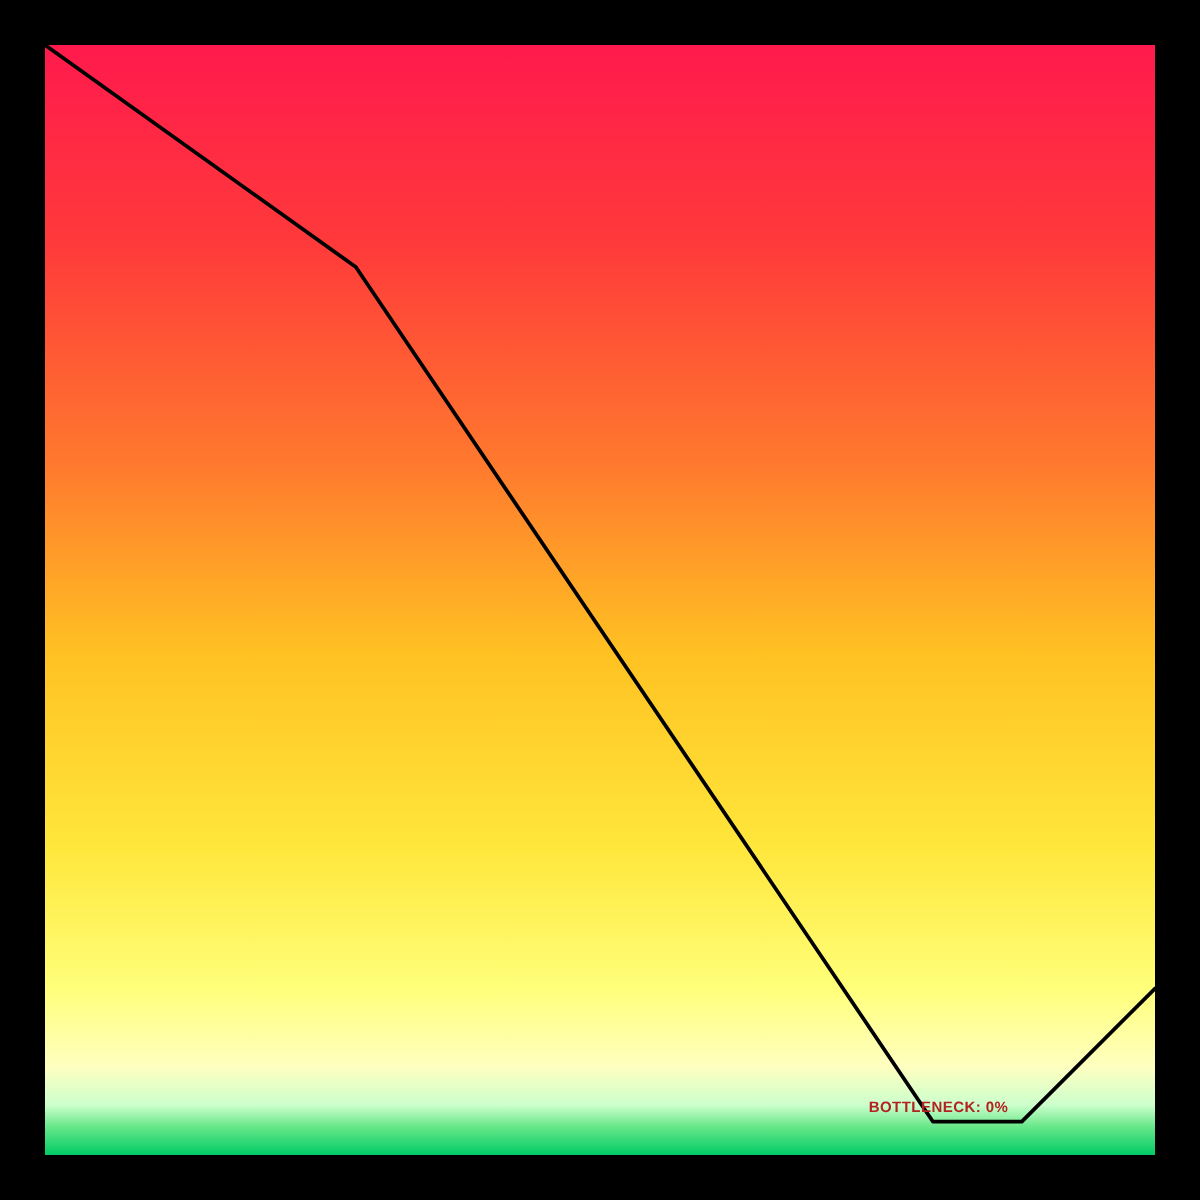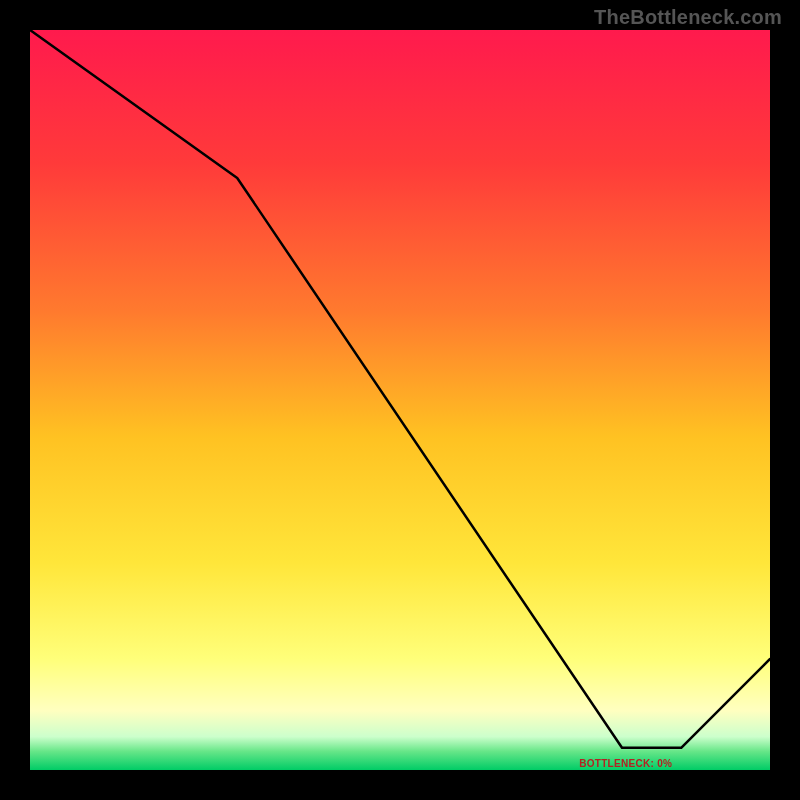--- a/index.html
+++ b/index.html
@@ -44,36 +44,35 @@
     font-size: 10px;
     font-weight: 700;
     letter-spacing: 0.3px;
     white-space: nowrap;
   }
 </style>
 </head>
 <body>
 
 <div class="frame">
-  <div class="watermark">TheBottleneck.com</div>
 
   <div class="plot-area">
     <svg id="chart-svg" width="740" height="740" viewBox="0 0 740 740">
       <defs>
         <linearGradient id="bg-grad" x1="0" y1="0" x2="0" y2="1">
             <stop offset="0%" stop-color="#ff1a4d"></stop>
             <stop offset="18%" stop-color="#ff3a3a"></stop>
             <stop offset="38%" stop-color="#ff7a2e"></stop>
             <stop offset="55.00000000000001%" stop-color="#ffc222"></stop>
             <stop offset="72%" stop-color="#ffe63a"></stop>
             <stop offset="85%" stop-color="#ffff7a"></stop>
             <stop offset="92%" stop-color="#ffffc0"></stop>
             <stop offset="95.5%" stop-color="#ccffcc"></stop>
             <stop offset="97.5%" stop-color="#66e688"></stop>
             <stop offset="100%" stop-color="#00cc66"></stop>
           </linearGradient>
       </defs>
       <rect id="bg-rect" x="0" y="0" width="740" height="740" fill="url(#bg-grad)"></rect>
       <path id="curve" fill="none" d="M0.00 0.00 L207.20 148.00 L592.00 717.80 L606.80 717.80 L651.20 717.80 L740.00 629.00" stroke="#000000" stroke-width="2.5" stroke-linecap="round" stroke-linejoin="round"></path>
     </svg>
-    <div id="annot" class="annotation" style="left: 595.7px; top: 708.84px; transform: translate(-50%, -50%); margin-top: 24px;">BOTTLENECK: 0%</div>
+    <div id="annot" class="annotation" style="left: 595.7px; top: 708.84px; transform: translate(-50%, -50%);">BOTTLENECK: 0%</div>
   </div>
 </div>
 
 </body></html>

